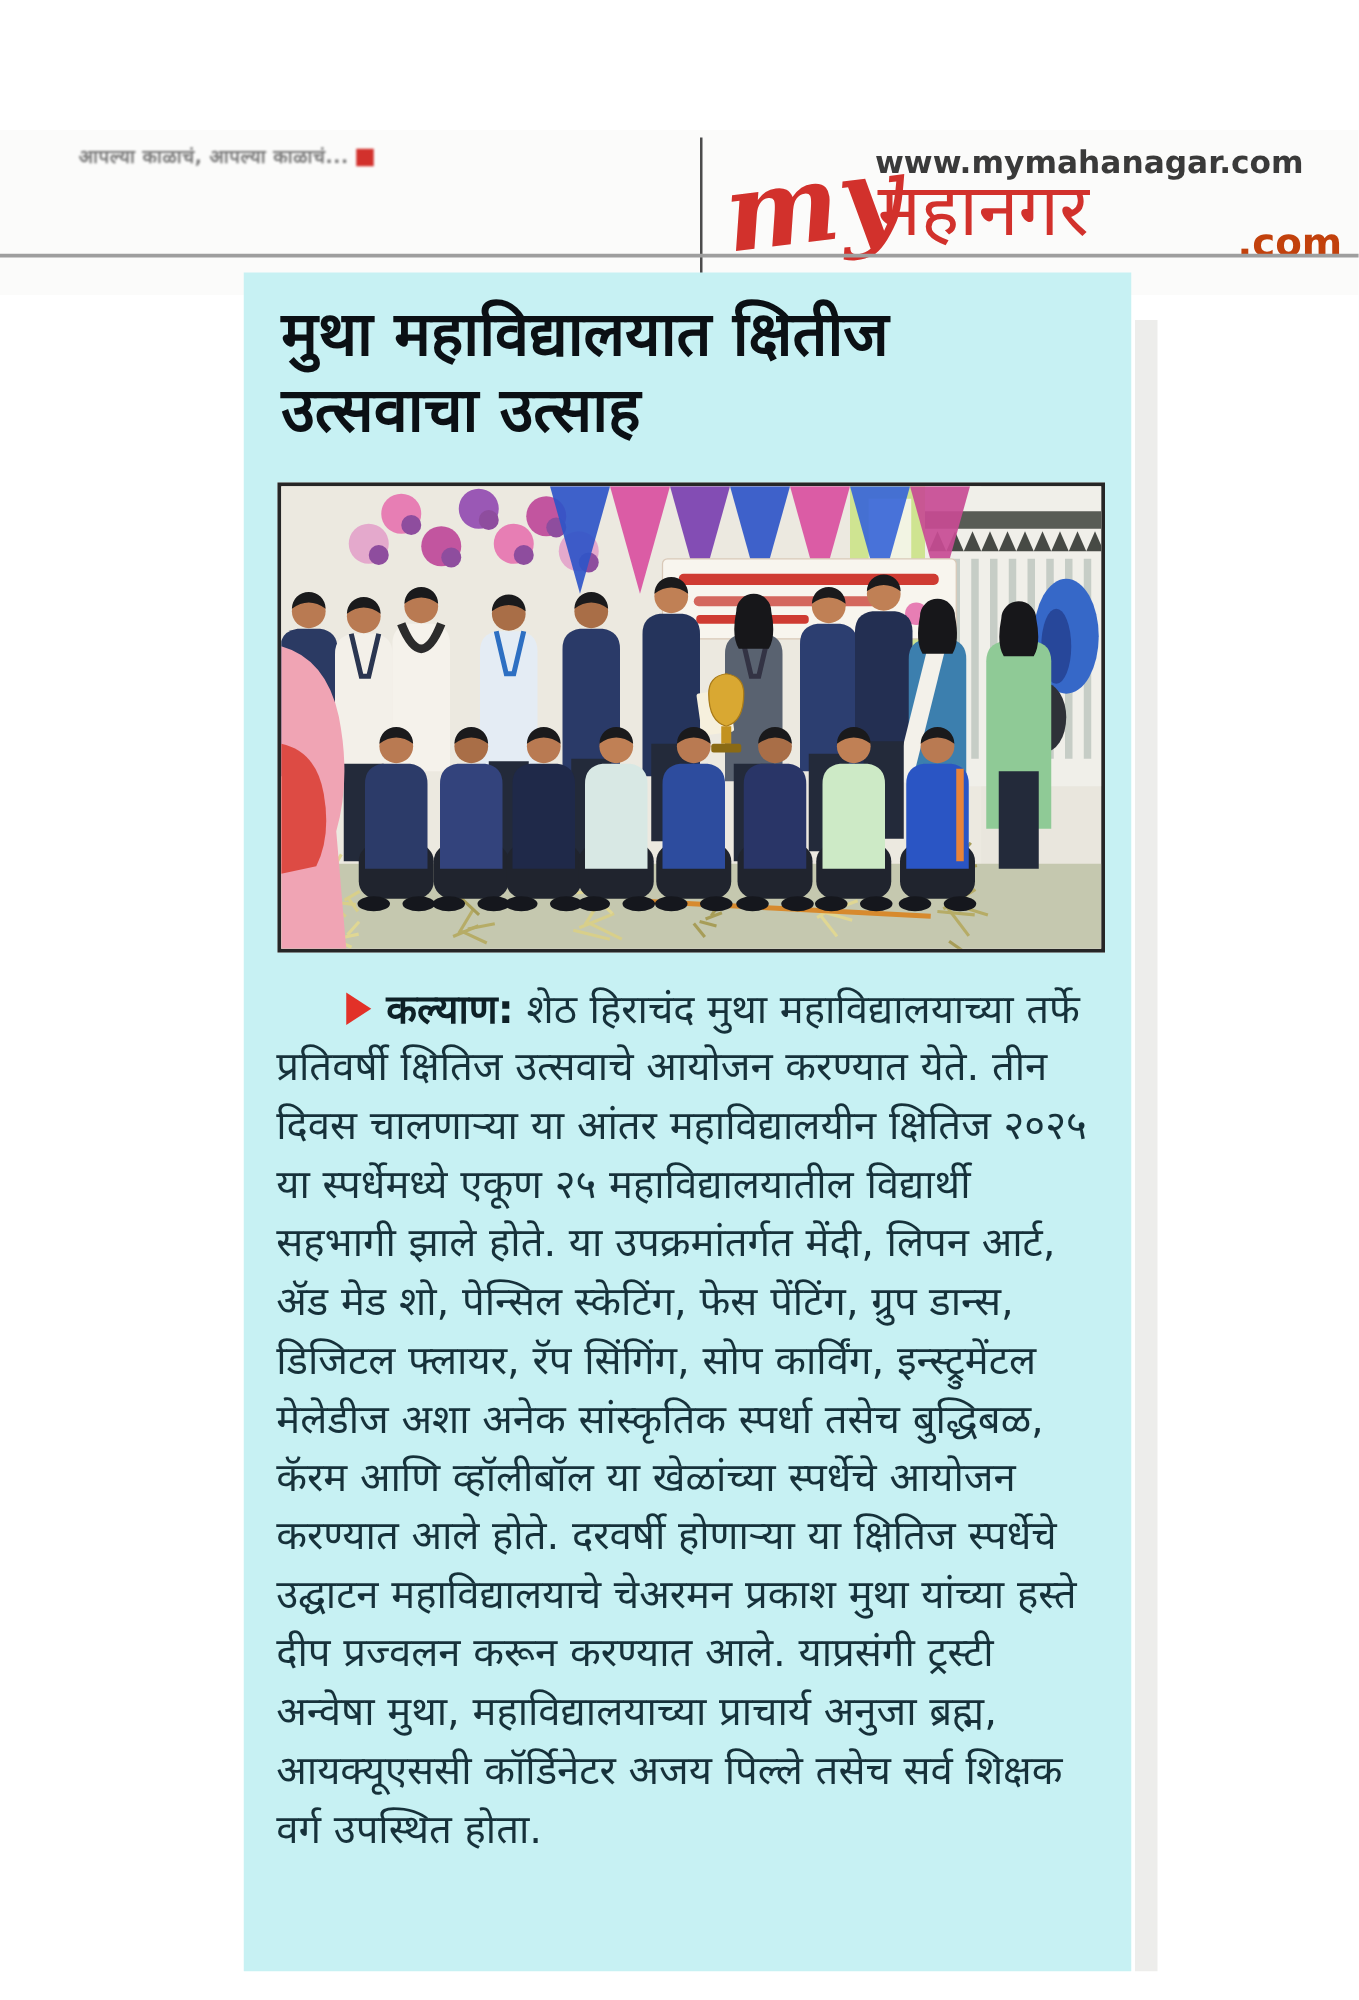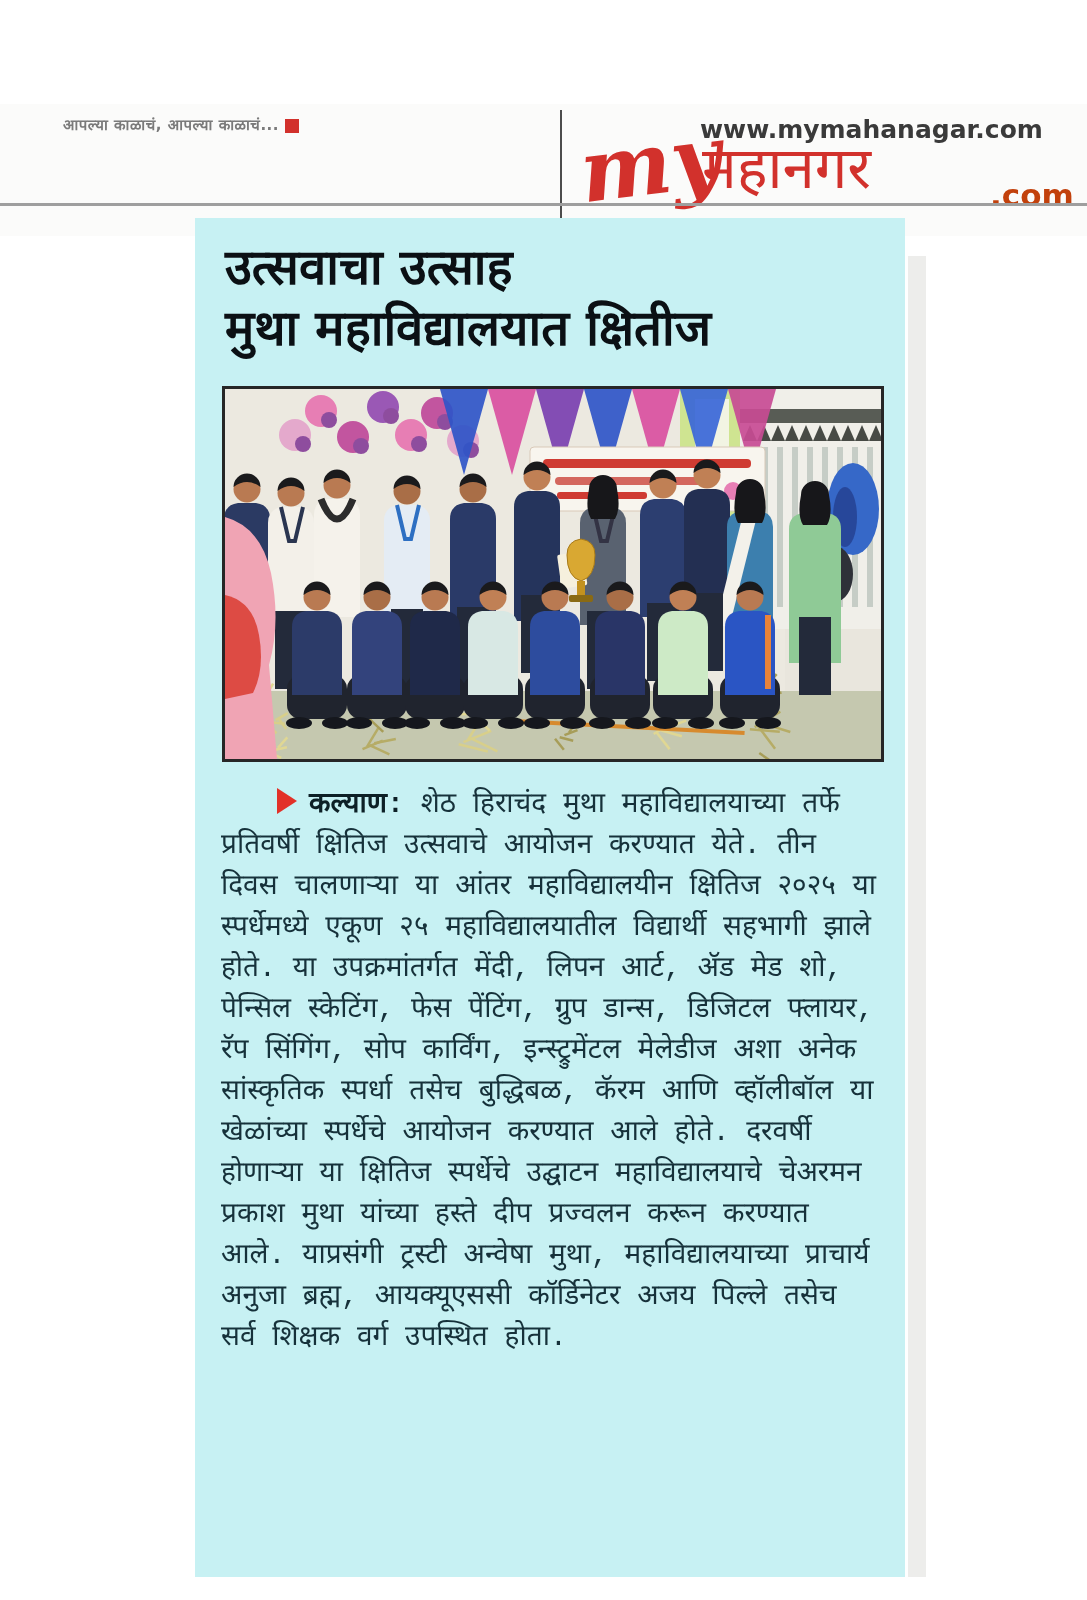--- a/index.html
+++ b/index.html
@@ -42,22 +42,22 @@
   .headline {
     margin:20px 22px 0 30px; font-size:49px; line-height:1.24; font-weight:bold;
     color:#0b1014; letter-spacing:0; 
   }
   .photo-frame {
     margin:26px 0 0 27px; width:662px; height:376px;
     border:3px solid #262626; background:#e9e6dd;
   }
   .photo-frame svg { display:block; width:656px; height:370px; }
   .body-text {
-    margin:22px 28px 0 26px; font-size:28px; line-height:1.465; color:#16313a;
-    text-indent:56px; text-align:left;font-family:Liberation Mono, monospace;
+    margin:22px 28px 0 26px; font-size:32px; line-height:1.465; color:#16313a;
+    text-indent:56px; text-align:left;
   }
   .arrow-bullet {
     display:inline-block; width:0; height:0; vertical-align:-2px; margin-right:12px;
     border-left:20px solid #e23128; border-top:13px solid transparent; border-bottom:13px solid transparent;
   }
   .dateline { font-weight:bold; color:#0d2026; }
 </style>
 </head>
 <body>
 
@@ -72,22 +72,22 @@
     <div class="site-title">महानगर</div>
     <div class="site-com">.com</div>
   </div>
 </div>
 <div class="header-rule"></div>
 
 <div class="card-shadow"></div>
 <div class="card">
 
   <h1 class="headline">
+    <span style="display:block">मुथा महाविद्यालयात क्षितीज</span>
     <span style="display:block">उत्सवाचा उत्साह</span>
-    <span style="display:block">मुथा महाविद्यालयात क्षितीज</span>
   </h1>
 
   <div class="photo-frame">
     <svg id="photoSvg" viewBox="0 0 656 370" xmlns="http://www.w3.org/2000/svg">
         <rect x="0" y="0" width="656" height="370" fill="#e9e6dd"></rect>
         <rect x="0" y="0" width="560" height="310" fill="#ece9e0"></rect>
         <rect x="455" y="0" width="62" height="215" fill="#cfe491"></rect>
         <rect x="470" y="10" width="34" height="195" fill="#f2f4e3"></rect>
         <rect x="515" y="0" width="141" height="240" fill="#f0efe9"></rect>
         <rect x="522" y="58" width="6" height="160" fill="#c6cdc6"></rect>

